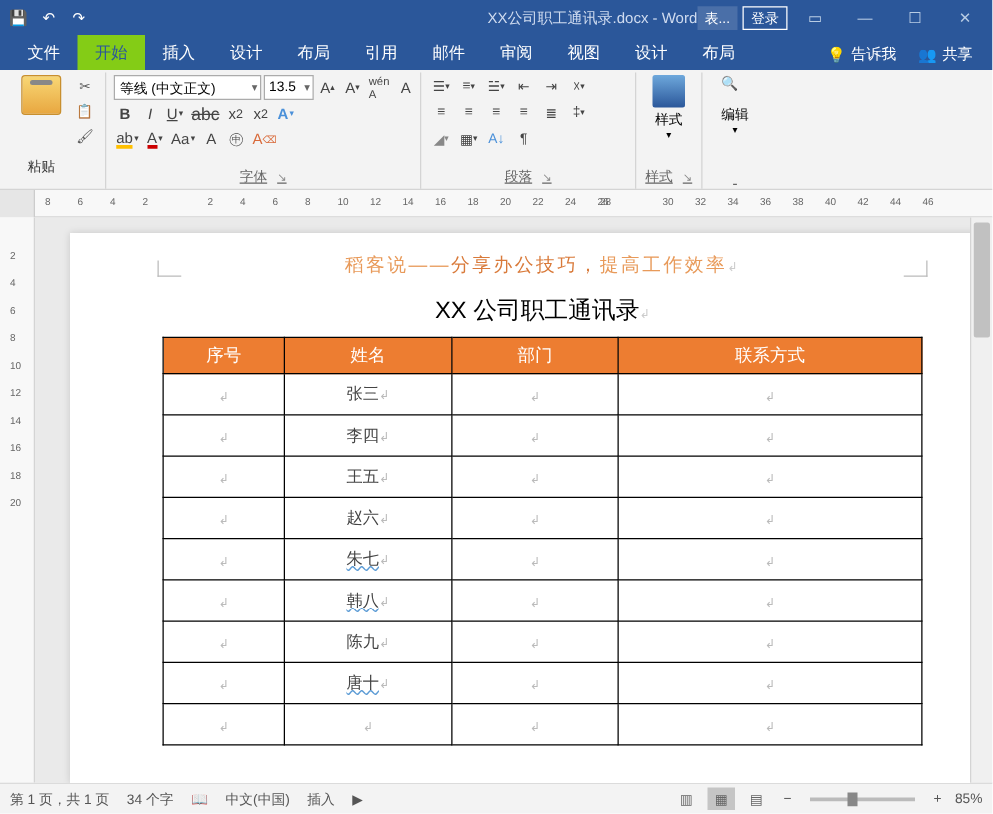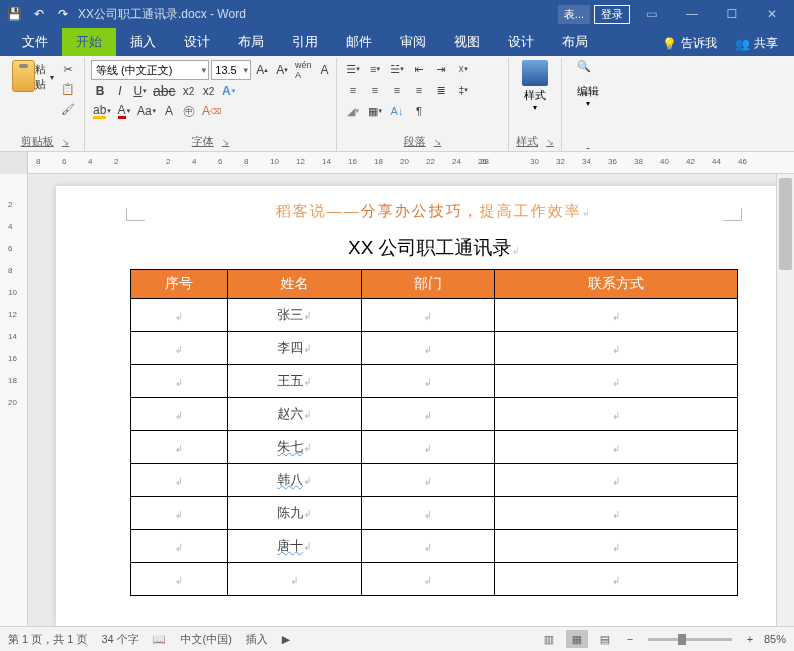--- a/index.html
+++ b/index.html
@@ -2,42 +2,42 @@
 <html><head>
 <meta charset="utf-8">
 <style>
 * { margin:0; padding:0; box-sizing:border-box; font-family:"Microsoft YaHei","Segoe UI",sans-serif; }
 body { width:794px; height:651px; background:#fff; overflow:hidden; }
 
 
 .titlebar { height:28px; background:#2b579a; color:#fff; display:flex; align-items:center; font-size:12px; }
 .qat { display:flex; gap:2px; padding:0 4px; }
 .qat-btn { width:22px; height:22px; display:flex; align-items:center; justify-content:center; cursor:pointer; color:#fff; }
-.title-center { flex:1; text-align:left; color:#d0dcf0; }
+.title-center { flex:1; text-align:right; color:#d0dcf0; }
 .title-right { display:flex; align-items:center; gap:4px; padding-right:4px; }
 .tools-label { background:#4a6fa8; padding:2px 6px; font-size:11px; }
 .login-box { border:1px solid #fff; padding:1px 6px; font-size:11px; }
 .win-btn { width:36px; height:28px; display:flex; align-items:center; justify-content:center; color:#b8cce4; cursor:pointer; }
 
 
 .tabs { height:28px; background:#2b579a; display:flex; align-items:flex-end; padding-left:8px; }
 .tab { padding:5px 14px 5px; color:#fff; font-size:13px; cursor:pointer;margin-top:45px; }
 .tab.active { background:#84cc16; color:#2b579a; }
 .tab.file { color:#fff; }
 .tabs-right { margin-left:auto; display:flex; align-items:center; padding-right:8px; }
 .tell-me { color:#fff; font-size:12px; padding:4px 10px; display:flex; align-items:center; gap:4px; }
 .share-btn { color:#fff; font-size:12px; padding:4px 8px; display:flex; align-items:center; gap:4px; cursor:pointer; }
 
 
 .ribbon { height:96px; background:#f3f3f3; border-bottom:1px solid #d4d4d4; display:flex; padding:2px 6px 0; }
 .group { border-right:1px solid #d4d4d4; padding:2px 6px; display:flex; flex-direction:column; }
 .group-label { font-size:11px; color:#666; text-align:left; padding:2px 0 0; margin-top:auto; display:flex; align-items:center; justify-content:center; gap:4px;text-decoration:underline; }
 .group-body { flex:1; display:flex; align-items:flex-start; gap:4px; }
 
-.clipboard .big-btn { display:flex; align-items:center; width:42px; cursor:pointer; font-size:11px; color:#333; }
+.clipboard .big-btn { display:flex; flex-direction:column; align-items:center; width:42px; cursor:pointer; font-size:11px; color:#333;gap:32px; }
 .clipboard .icon-paste { width:32px; height:32px; background:linear-gradient(#f8d775,#e8a740); border:1px solid #c88f2e; border-radius:3px; position:relative; margin-bottom:2px; }
 .clipboard .icon-paste::after { content:""; position:absolute; top:3px; left:6px; right:6px; height:4px; background:#888; border-radius:2px; }
 .clipboard .side { display:flex; flex-direction:column; gap:2px; }
 .mini-btn { width:20px; height:18px; display:flex; align-items:center; justify-content:center; cursor:pointer; font-size:11px; color:#555; }
 
 .font-group .row { display:flex; gap:2px; align-items:center; margin-bottom:2px; }
 .font-combo { border:1px solid #ababab; background:#fff; height:20px; font-size:11px; padding:0 14px 0 4px; position:relative; display:flex; align-items:center; }
 .font-combo.name { width:118px; }
 .font-combo.size { width:40px; justify-content:center; }
 .font-combo::after { content:"▾"; position:absolute; right:2px; font-size:9px; color:#666; }

